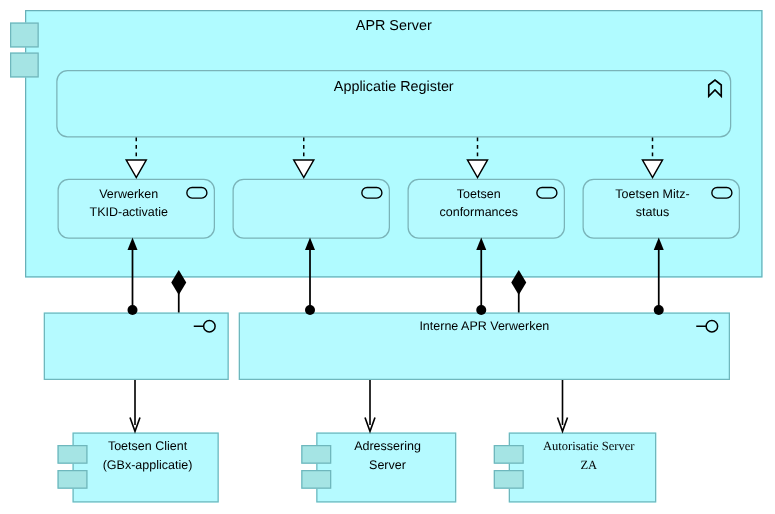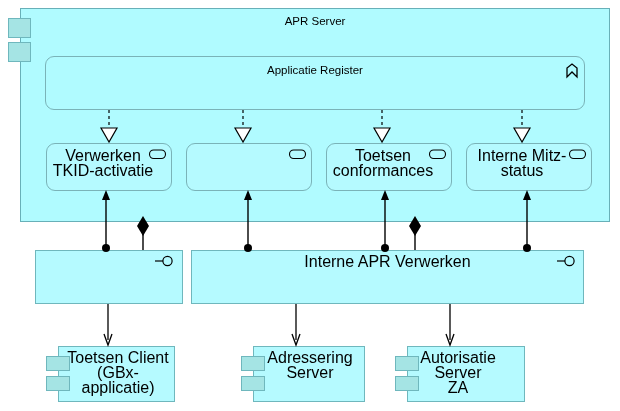--- a/index.html
+++ b/index.html
@@ -43,21 +43,21 @@
   .svc-box {
     border-radius: 9px;
     background: #b5faff;
     border: 1px solid #7ab3b8;
   }
   .label {
     position: absolute;
     box-sizing: border-box;
     text-align: center;
     color: #000000;
-    font-size: 16px;
+    font-size: 10px;
     line-height: 15px;
     letter-spacing: 0px;
     white-space: pre-line;
   }
   .title-lbl {
     font-size: 11.5px;
   }
   svg.overlay {
     position: absolute;
     left: 0;
@@ -100,21 +100,21 @@
   </svg>
 
   <div class="box svc-box" style="left:326px; top:143px; width:126px; height:48px;"></div>
   <div class="label" style="left:332px; top:148px; width:102px;">Toetsen
 conformances</div>
   <svg class="icon-abs" style="left:428px; top:148px;" width="20" height="13" viewBox="0 0 20 13">
     <rect x="1.5" y="2" width="16" height="8.5" rx="4.2" ry="4.2" fill="none" stroke="#000" stroke-width="1.1"></rect>
   </svg>
 
   <div class="box svc-box" style="left:466px; top:143px; width:126px; height:48px;"></div>
-  <div class="label" style="left:470px; top:148px; width:104px;">Interne Mitz-
+  <div class="label" style="left:470px; top:148px; width:104px;">Toetsen Mitz-
 status</div>
   <svg class="icon-abs" style="left:568px; top:148px;" width="20" height="13" viewBox="0 0 20 13">
     <rect x="1.5" y="2" width="16" height="8.5" rx="4.2" ry="4.2" fill="none" stroke="#000" stroke-width="1.1"></rect>
   </svg>
 
   <div class="box" style="left:35px; top:250px; width:148px; height:54px;"></div>
   <svg class="icon-abs" style="left:154px; top:254px;" width="22" height="14" viewBox="0 0 22 14">
     <line x1="1" y1="7" x2="9" y2="7" stroke="#000" stroke-width="1.2"></line>
     <circle cx="13.5" cy="7" r="4.6" fill="none" stroke="#000" stroke-width="1.2"></circle>
   </svg>
@@ -134,21 +134,21 @@
 
   <div class="box" style="left:253px; top:346px; width:112px; height:56px;"></div>
   <div class="comp-tab" style="left:241px; top:356px; width:24px; height:15px;"></div>
   <div class="comp-tab" style="left:241px; top:376px; width:24px; height:15px;"></div>
   <div class="label" style="left:259px; top:350px; width:102px;">Adressering
 Server</div>
 
   <div class="box" style="left:407px; top:346px; width:118px; height:56px;"></div>
   <div class="comp-tab" style="left:395px; top:356px; width:24px; height:15px;"></div>
   <div class="comp-tab" style="left:395px; top:376px; width:24px; height:15px;"></div>
-  <div class="label" style="left:403px; top:350px; width:110px;">Autorisatie Server
+  <div class="label" style="left:416px; top:350px; width:110px;font-family:Liberation Serif, serif;">Autorisatie Server
 ZA</div>
 
   <svg class="overlay">
 
     <g>
       <line x1="109" y1="110" x2="109" y2="128" stroke="#000" stroke-width="1.2" stroke-dasharray="3,3"></line>
       <polygon points="109,142 101,128 117,128" fill="#ffffff" stroke="#000" stroke-width="1.2"></polygon>
     </g>
     <g>
       <line x1="243" y1="110" x2="243" y2="128" stroke="#000" stroke-width="1.2" stroke-dasharray="3,3"></line>

